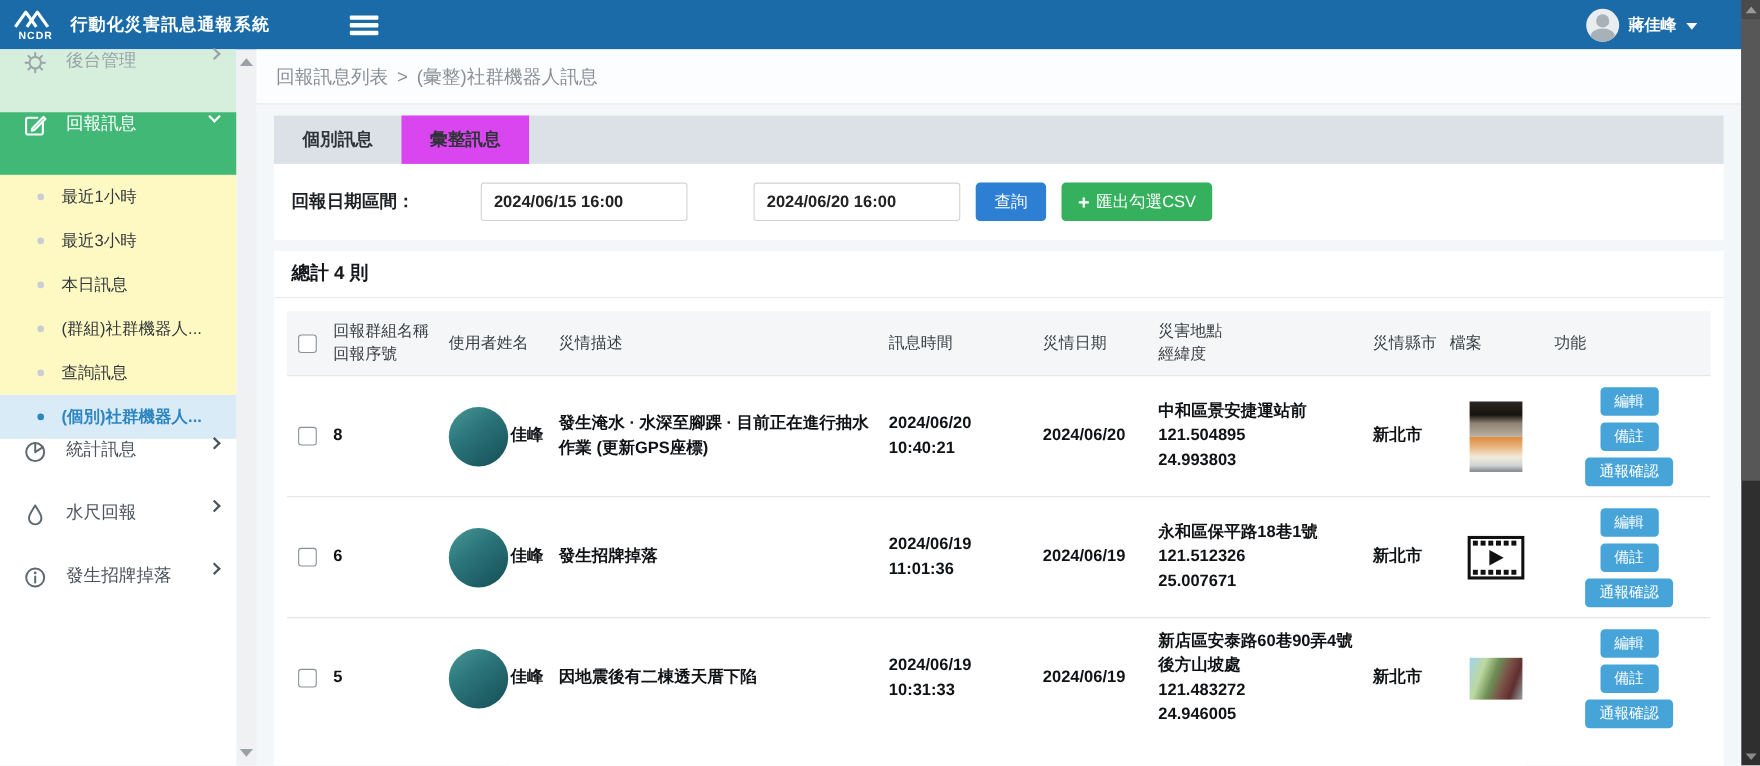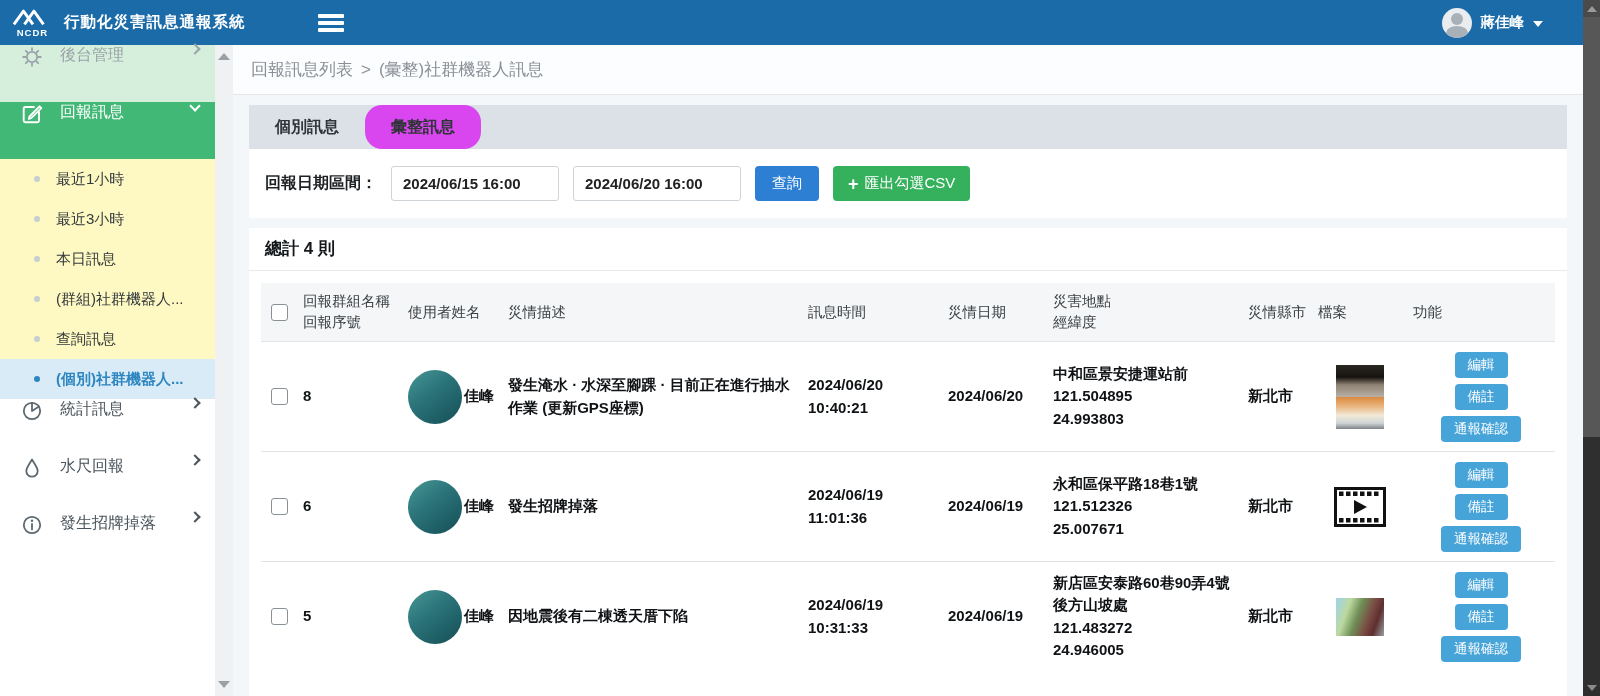--- a/index.html
+++ b/index.html
@@ -52,25 +52,25 @@
   .side-scroll .arr.down { bottom:8px; border-top:7px solid #9aa1a6; }
 
   
   .main { flex:1; display:flex; flex-direction:column; background:#f3f7fa; min-width:0; }
   .breadcrumb { height:50px; background:#fbfdfe; border-bottom:1px solid #e4e7ea; display:flex; align-items:center; padding-left:18px; font-size:17px; color:#8a9096; flex:0 0 50px; }
   .breadcrumb .sep { margin:0 8px; }
   .content { padding:10px 16px 0 16px; flex:1; display:flex; flex-direction:column; min-height:0; }
 
   .panel1 { background:#fff; flex:0 0 auto; }
   .tabstrip { height:44px; background:#dbe1e6; display:flex; }
-  .tab { height:44px; display:flex; align-items:center; padding:0 26px; font-size:16px; font-weight:bold; color:#2f3438; cursor:pointer;border-radius:17px; }
+  .tab { height:44px; display:flex; align-items:center; padding:0 26px; font-size:16px; font-weight:bold; color:#2f3438; cursor:pointer; }
   .tab.active { background:#d946ef;font-family:Liberation Mono, monospace; }
   .filter-row { display:flex; align-items:center; padding:17px 16px; gap:14px; }
   .filter-label { font-size:16px; font-weight:bold; color:#1d2124; }
-  .date-input { width:168px; height:35px; border:1px solid #cfd4d8; border-radius:3px; padding:0 11px; font-size:15px; color:#222; font-family:inherit; font-weight:bold; }
+  .date-input { width:188px; height:35px; border:1px solid #cfd4d8; border-radius:3px; padding:0 11px; font-size:15px; color:#222; font-family:inherit; font-weight:bold;margin-left:46px; }
   .btn-search { height:35px; padding:0 17px; background:#2d7fd3; color:#fff; border:none; border-radius:4px; font-size:15px; font-family:inherit; cursor:pointer; }
   .btn-export { height:35px; padding:0 15px; background:#35b15d; color:#fff; border:none; border-radius:4px; font-size:15px; font-family:inherit; cursor:pointer; display:flex; align-items:center; gap:6px; }
   .btn-export .plus { font-size:18px; font-weight:bold; line-height:1; }
 
   .card { background:#fff; margin-top:10px; flex:1; min-height:0; }
   .card-heading { padding:9px 16px 10px 16px; font-size:17px; font-weight:bold; color:#14181b; border-bottom:1px solid #e7e9eb; }
   .table-wrap { padding:12px 12px 0 12px; }
   .tgrid { display:grid; grid-template-columns:36px 105px 100px 300px 140px 105px 195px 70px 95px 1fr; align-items:center; }
   .thead { background:#f5f6f7; min-height:58px; font-size:14.5px; color:#3a4045; }
   .thead > div { padding:8px 6px; line-height:1.45; }

